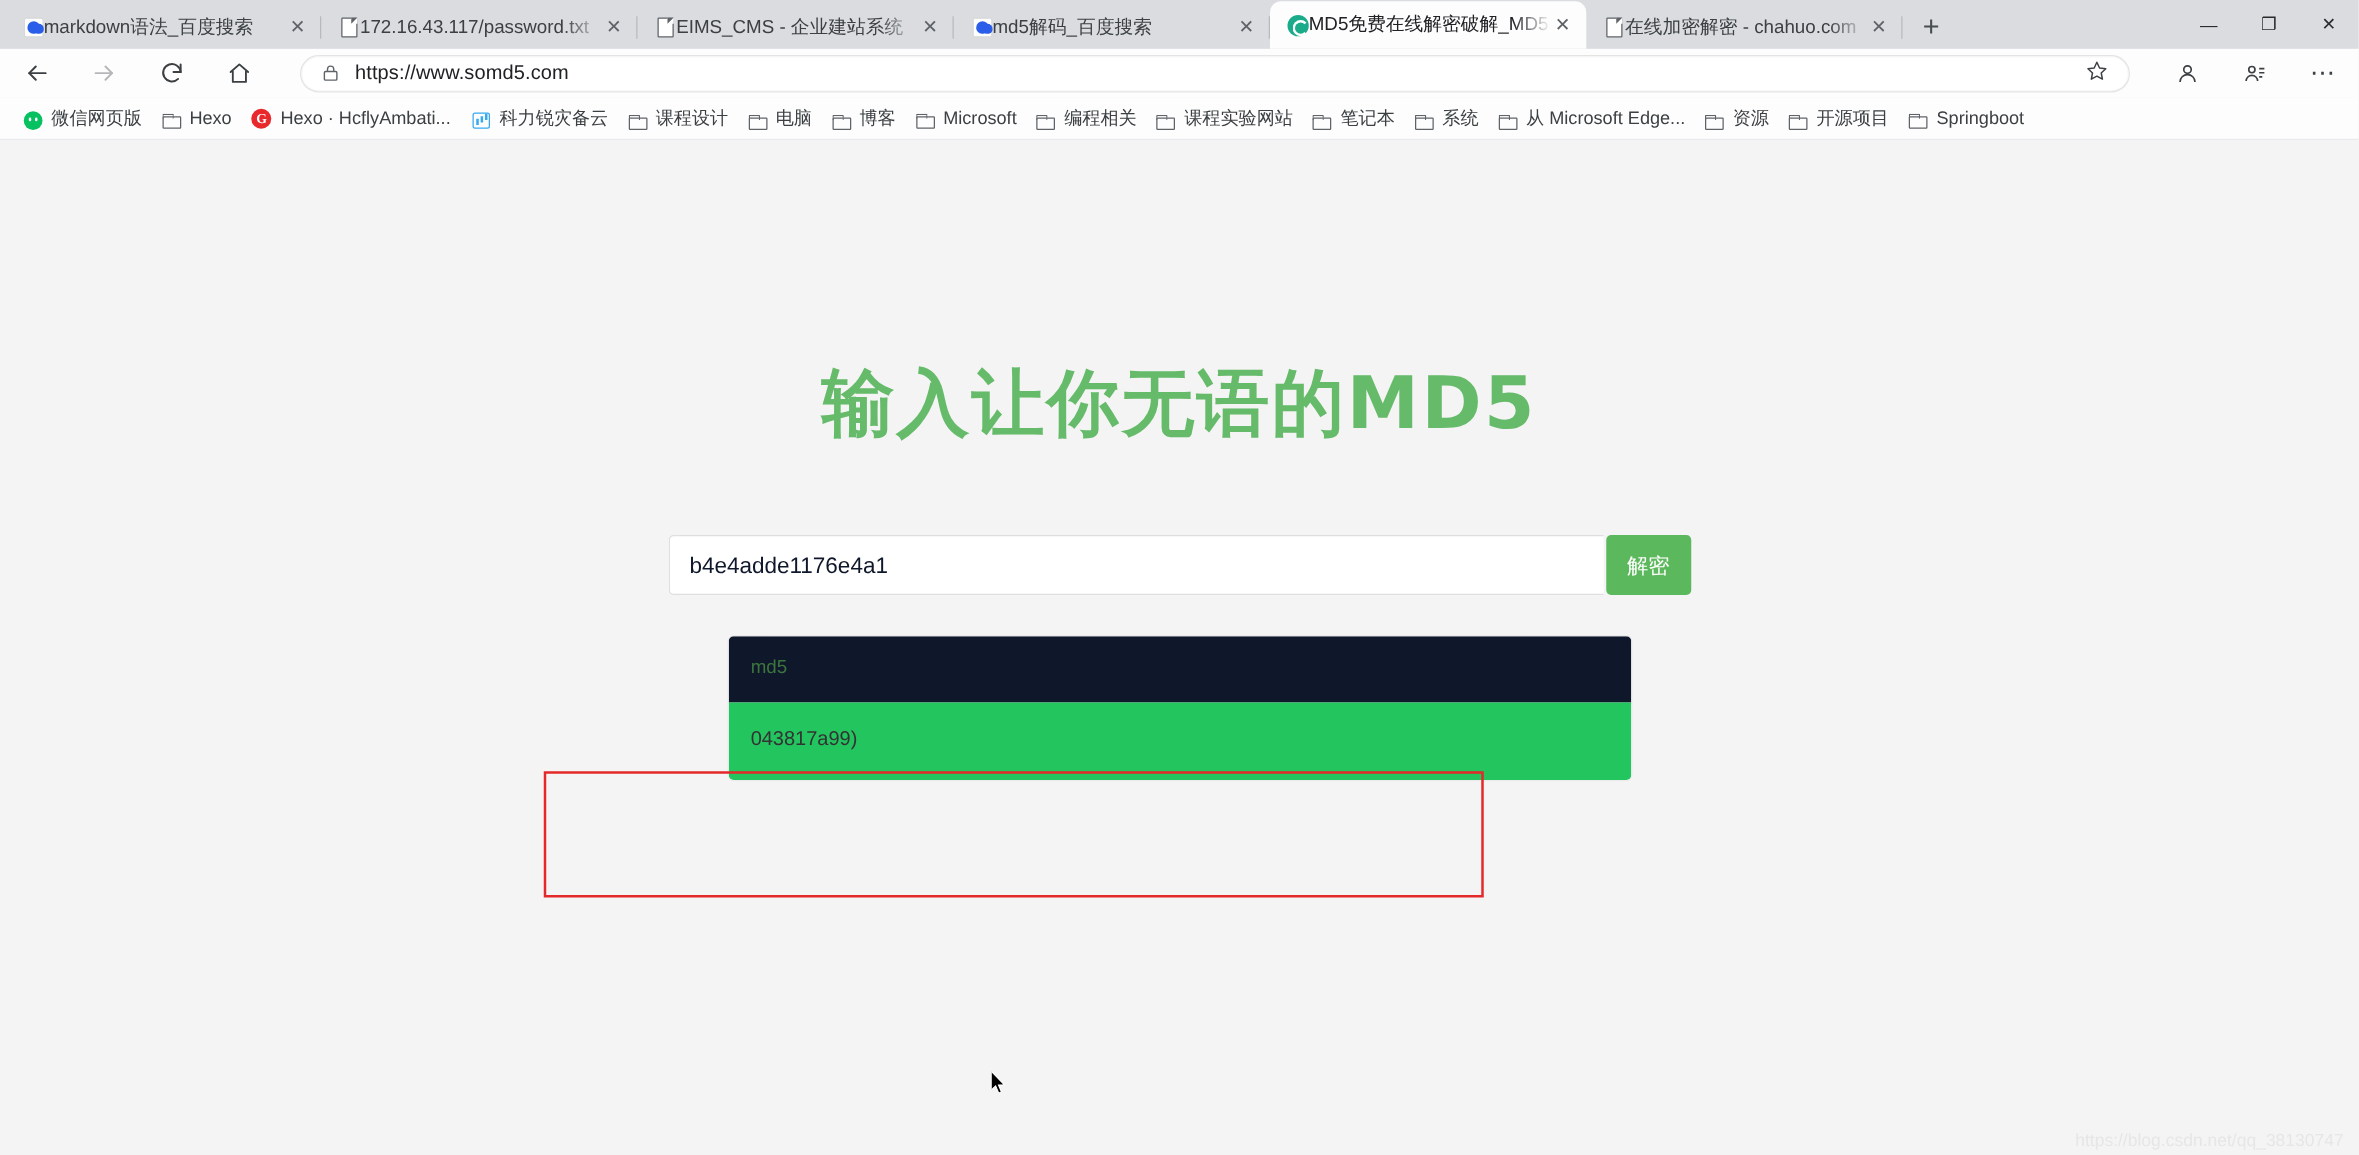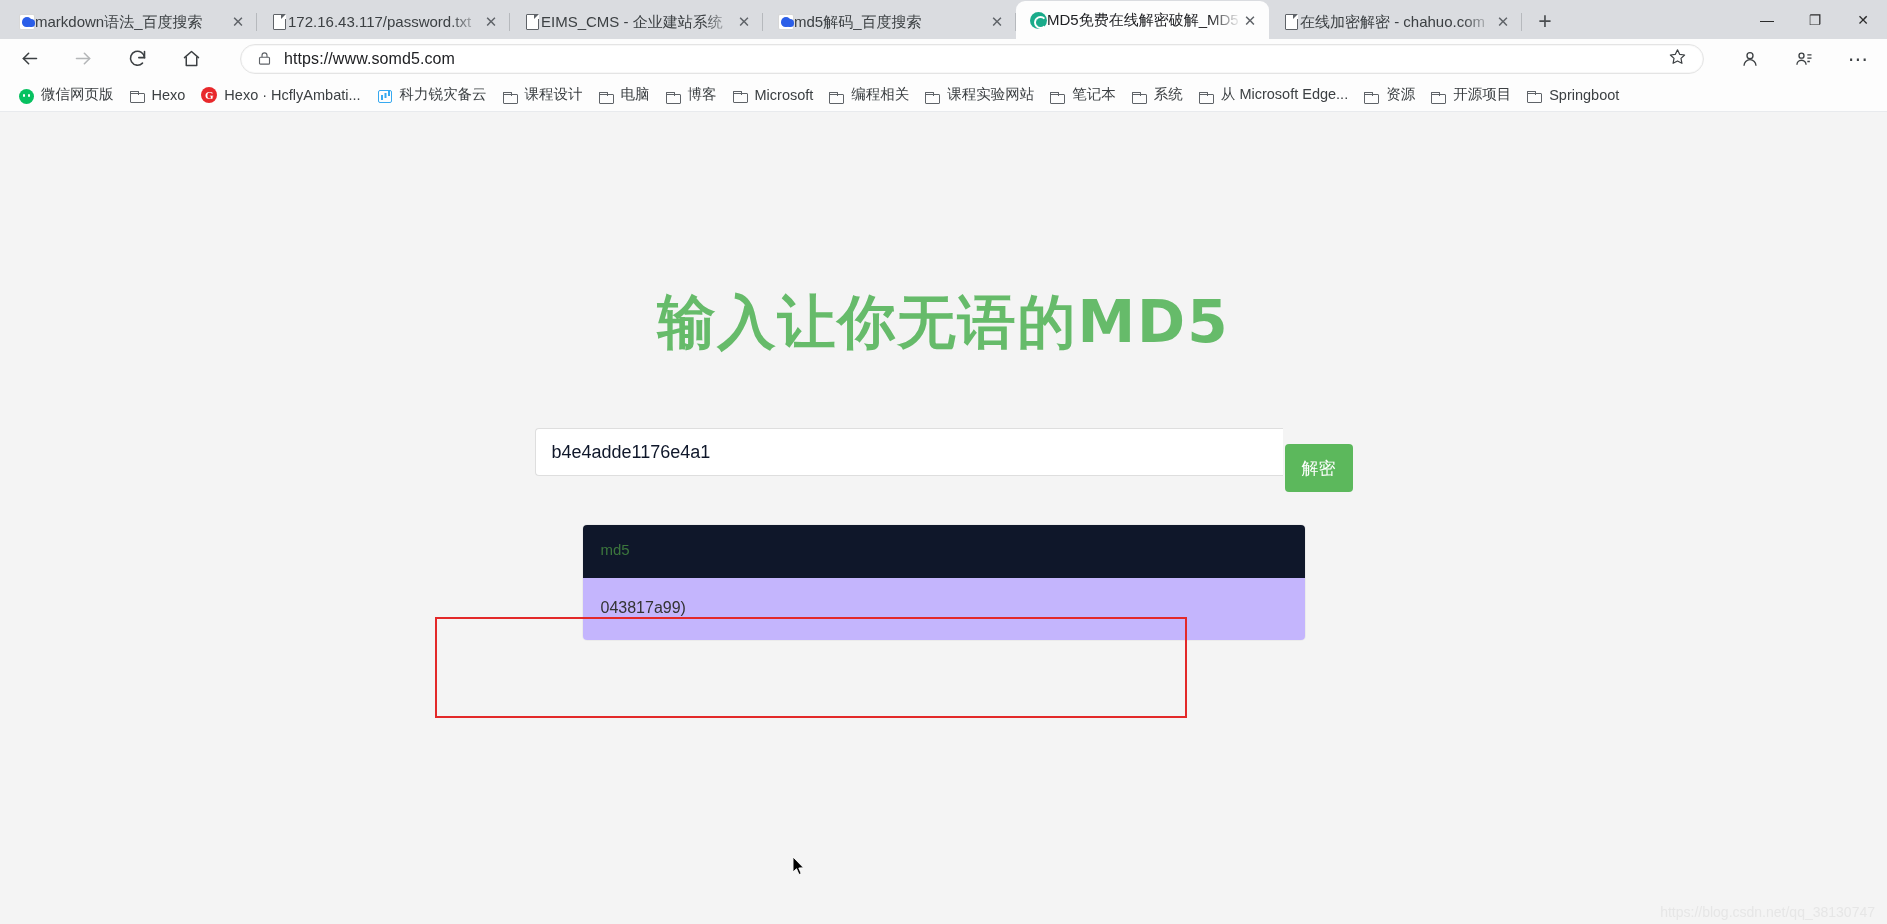--- a/index.html
+++ b/index.html
@@ -294,37 +294,36 @@
     width: 68px;
     height: 48px;
     background: #5cb85c;
     color: #fff;
     border: none;
     border-radius: 4px;
     font-size: 17px;
     font-family: "DejaVu Sans", "Liberation Sans", sans-serif;
     cursor: pointer;
     margin-left: 2px;
-    margin-top: 16px;
   }
   .resultcard {
     width: 722px;
     margin: 33px auto 0;
     border-radius: 4px;
     overflow: hidden;
     box-shadow: 0 0 0 1px rgba(0,0,0,0.035);
   }
   .result-head {
     background: #0f172a;
     color: #3c763d;
     font-size: 15px;
     padding: 16px 18px 20px;
   }
   .result-body {
-    background: #c4b5fd;
+    background: #22c55e;
     color: #333;
     font-size: 16px;
     padding: 21px 18px;
     min-height: 62px;
   }
   .annotation-box {
     position: absolute;
     left: 435px;
     top: 505px;
     width: 752px;

